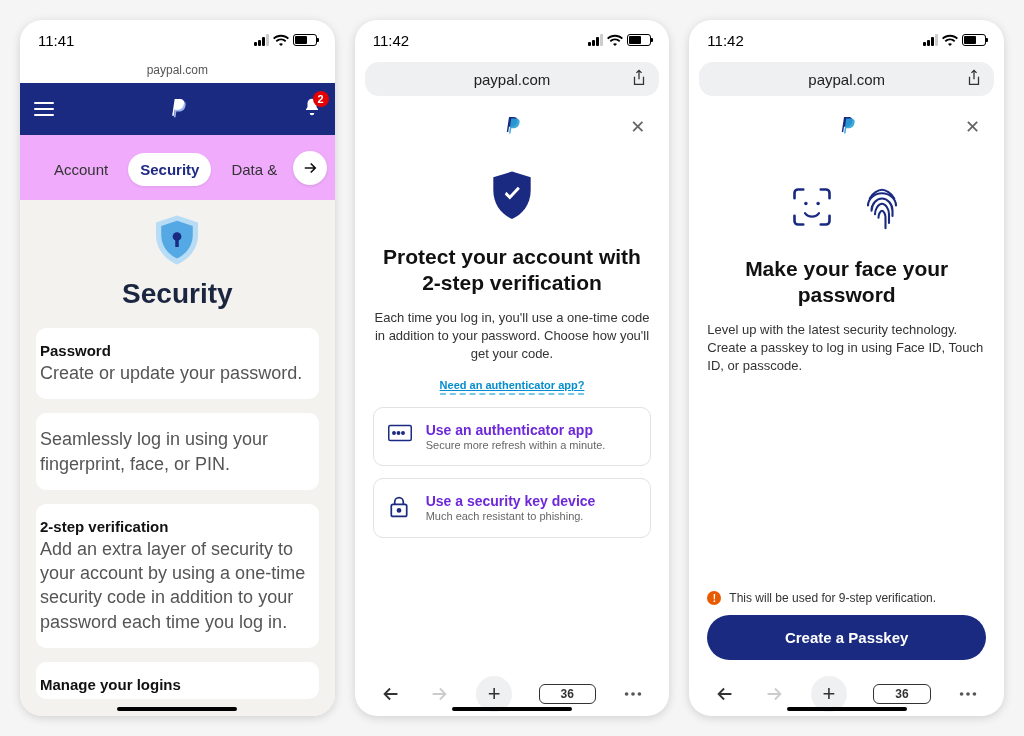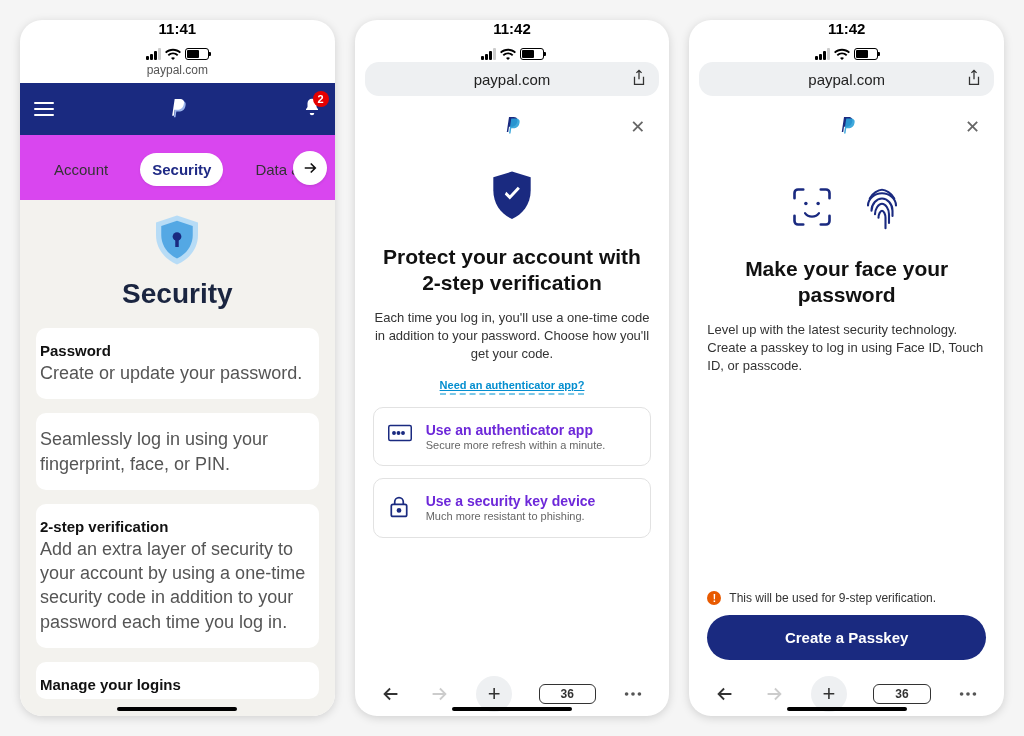--- a/index.html
+++ b/index.html
@@ -10,21 +10,21 @@
   }
   .phone {
     width: 320px; height: 696px;
     background:#fff; border-radius:22px;
     box-shadow:0 2px 10px rgba(0,0,0,.15);
     overflow:hidden; position:relative;
     display:flex; flex-direction:column;
   }
   .statusbar {
     height:40px; display:flex; justify-content:space-between; align-items:center;
-    padding:0 18px; font-size:15px; font-weight:700; color:#000;flex-direction:column;
+    padding:0 18px; font-size:15px; font-weight:400; color:#000;
   }
   .status-icons { display:flex; gap:4px; align-items:center; }
   .sigbars { display:flex; align-items:flex-end; gap:1px; height:12px;}
   .sigbars span{display:inline-block;width:3px;background:#000;border-radius:1px;}
   .sigbars span:nth-child(1){height:4px}
   .sigbars span:nth-child(2){height:6px}
   .sigbars span:nth-child(3){height:9px}
   .sigbars span:nth-child(4){height:12px;background:#ccc}
   .battery{width:24px;height:12px;border:1.5px solid #000;border-radius:3px;position:relative;}
   .battery::after{content:"";position:absolute;right:-3px;top:3px;width:2px;height:4px;background:#000;border-radius:0 1px 1px 0;}
@@ -41,21 +41,21 @@
   .navbar {
     background:#1a2a80; height:52px; display:flex; align-items:center; justify-content:space-between; padding:0 14px;
     color:#fff;
   }
   .hamburger{display:flex;flex-direction:column;gap:4px}
   .hamburger span{display:block;width:20px;height:2px;background:#fff;border-radius:1px}
   .pp-logo{display:inline-block}
   .bell{position:relative;color:#fff;font-size:18px}
   .bell .badge{position:absolute;top:-6px;right:-8px;background:#e40000;color:#fff;border-radius:50%;width:16px;height:16px;font-size:11px;display:flex;align-items:center;justify-content:center;font-weight:600}
 
-  .tabs{display:flex;gap:20px;padding:18px 10px 14px 22px;background:#d946ef;align-items:center;overflow:hidden;position:relative}
+  .tabs{display:flex;gap:8px;padding:18px 10px 14px 22px;background:#f0abfc;align-items:center;overflow:hidden;position:relative}
   .tab{font-size:15px;color:#333;padding:8px 12px}
   .tab.active{background:#fff;border-radius:18px;font-weight:600;color:#1f2a85;box-shadow:0 1px 3px rgba(0,0,0,.08)}
   .tab-arrow{position:absolute;right:8px;top:16px;background:#fff;width:34px;height:34px;border-radius:50%;display:flex;align-items:center;justify-content:center;box-shadow:0 1px 3px rgba(0,0,0,.12)}
 
   .content1{background:#f3f2ee;flex:1;overflow:hidden;padding:0 16px;text-align:center}
   .page-title{font-size:28px;font-weight:600;color:#1a2540;margin:6px 0 18px}
   .shield-lg{margin:12px auto 0;width:56px;height:56px}
 
   .card{background:#fff;border-radius:10px;padding:14px 4px;text-align:left;margin-bottom:14px}
   .card h3{font-size:15px;font-weight:600;color:#111;margin-bottom:2px}
@@ -219,21 +219,21 @@
     <div class="opt">
       <div class="oi">
         <svg width="22" height="24" viewBox="0 0 24 28" fill="none" stroke="#1a2a80" stroke-width="2">
             <rect x="3" y="11" width="18" height="14" rx="2"></rect>
             <path d="M7 11V8a5 5 0 0110 0v3"></path>
             <circle cx="12" cy="18" r="1.8" fill="#1a2a80"></circle>
           </svg>
       </div>
       <div>
         <h4>Use a security key device</h4>
-        <p>Much more resistant to phishing.</p>
+        <p>Much each resistant to phishing.</p>
       </div>
     </div>
   </div>
   <div class="toolbar">
     <svg width="22" height="22" viewBox="0 0 24 24" fill="none" stroke="#333" stroke-width="2">
         <path d="M19 12H5M11 18l-6-6 6-6"></path>
       </svg>
     <svg width="22" height="22" viewBox="0 0 24 24" fill="none" stroke="#ccc" stroke-width="2">
         <path d="M5 12h14M13 6l6 6-6 6"></path>
       </svg>

